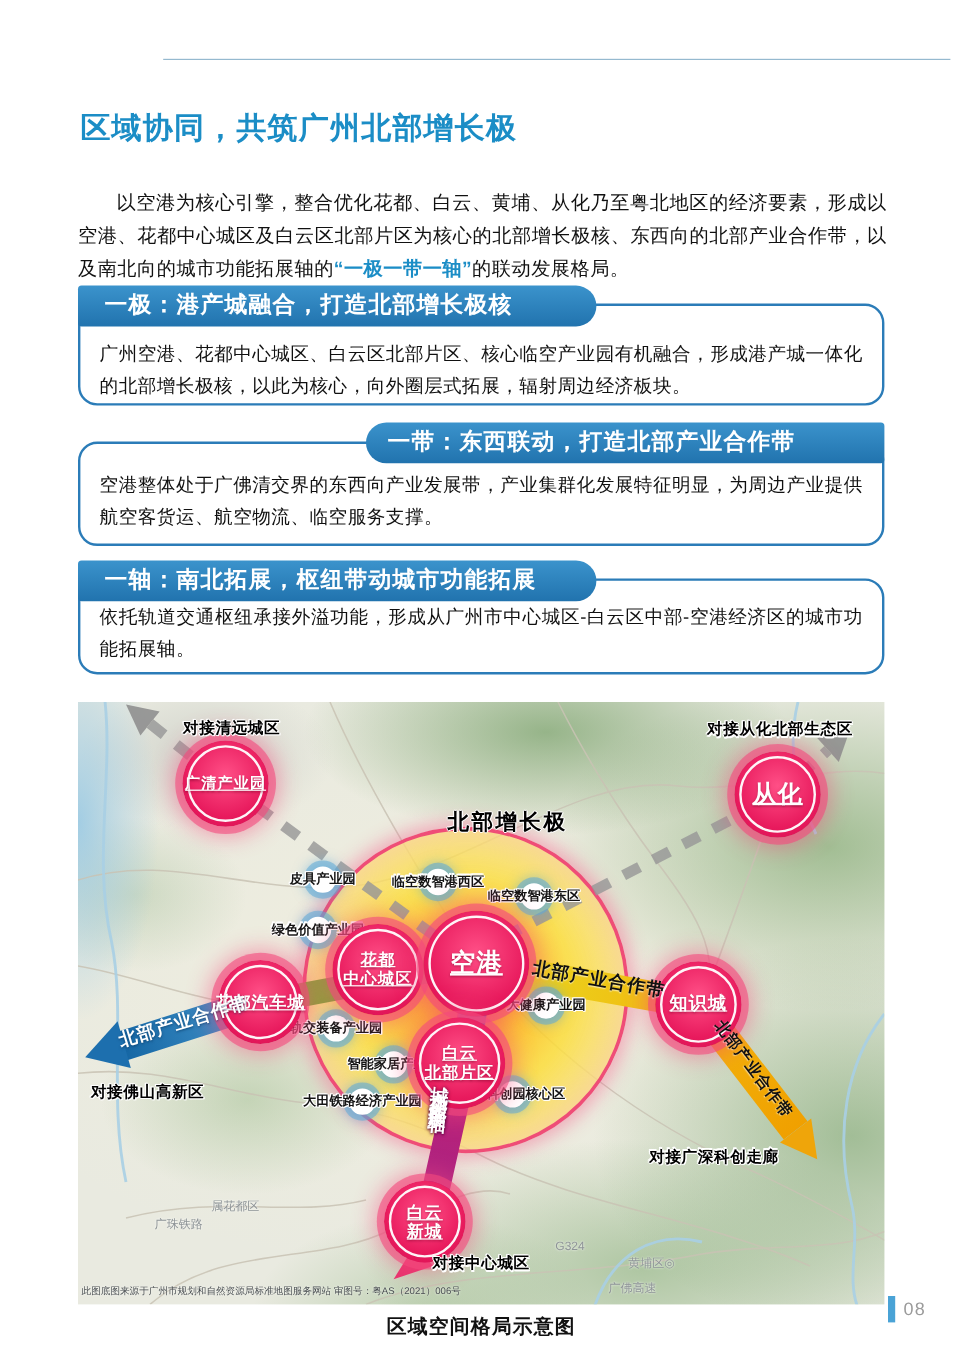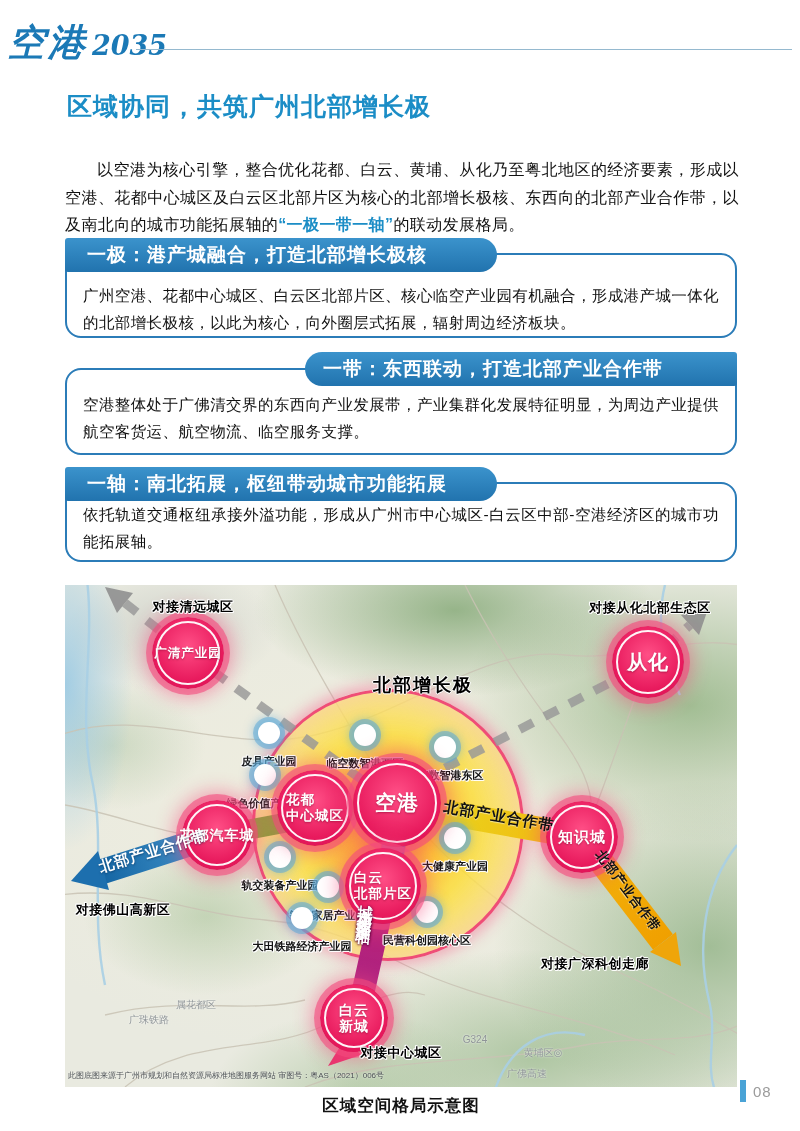--- a/index.html
+++ b/index.html
@@ -60,30 +60,30 @@
   .growth{position:absolute;z-index:2;border-radius:50%;border:3px solid #ef4d77;
           background:radial-gradient(circle,rgba(255,120,35,.9) 0%,rgba(255,180,20,.88) 22%,
                      rgba(252,222,60,.85) 48%,rgba(252,238,130,.75) 74%,rgba(253,246,185,.55) 92%,
                      rgba(253,246,200,.35) 100%);
           box-shadow:0 0 14px 5px rgba(243,93,140,.45), inset 0 0 40px rgba(248,120,160,.3);}
 
   .node{position:absolute;z-index:6;border-radius:50%;display:flex;align-items:center;justify-content:center;
         background:radial-gradient(circle at 50% 40%,#ff4f86,#e81a5d 62%,#d60f52);
         box-shadow:0 0 0 6px rgba(244,73,125,.6),0 0 18px 9px rgba(244,73,125,.45);}
   .node::after{content:"";position:absolute;inset:4px;border:2px solid rgba(255,255,255,.95);border-radius:50%;}
-  .node .nlabel{position:relative;z-index:1;color:#fff;font-weight:bold;text-align:left;
+  .node .nlabel{position:relative;z-index:1;color:#fff;font-weight:bold;text-align:center;
         white-space:pre-line;line-height:1.15;letter-spacing:1px;
-        text-shadow:0 1px 2px rgba(120,0,40,.5);}
+        text-shadow:0 1px 2px rgba(120,0,40,.5);text-decoration:underline;}
   .node.nowrap .nlabel{white-space:nowrap;}
 
   .park-circle{position:absolute;z-index:5;width:22px;height:22px;border-radius:50%;background:#fff;
         box-shadow:0 0 0 5px rgba(95,170,215,.55),0 0 10px 5px rgba(95,170,215,.5);}
   .park-label{position:absolute;z-index:5;width:180px;text-align:center;font-size:11px;font-weight:600;
         color:#141414;white-space:nowrap;
-        text-shadow:-1px 0 0 #fff,1px 0 0 #fff,0 -1px 0 #fff,0 1px 0 #fff,1px 1px 0 #fff,-1px -1px 0 #fff;margin-top:29px;}
+        text-shadow:-1px 0 0 #fff,1px 0 0 #fff,0 -1px 0 #fff,0 1px 0 #fff,1px 1px 0 #fff,-1px -1px 0 #fff;}
 
   .edge-label{position:absolute;z-index:7;width:220px;text-align:center;font-size:13px;font-weight:bold;
         color:#000;white-space:nowrap;letter-spacing:.5px;
         text-shadow:-1px 0 0 #fff,1px 0 0 #fff,0 -1px 0 #fff,0 1px 0 #fff,1px 1px 0 #fff,-1px -1px 0 #fff;}
   .pole-label{position:absolute;z-index:7;width:240px;text-align:center;font-size:18px;font-weight:800;
         color:#000;letter-spacing:2px;
         text-shadow:-1px 0 0 #fff,1px 0 0 #fff,0 -1px 0 #fff,0 1px 0 #fff;}
   .band-label{position:absolute;z-index:6;width:210px;text-align:center;font-weight:800;white-space:nowrap;
         letter-spacing:1px;}
   .band-label.white{color:#fff;text-shadow:0 1px 2px rgba(0,40,80,.55);}
@@ -102,23 +102,20 @@
   .pageno{position:absolute;left:740px;top:1080px;height:22px;display:flex;align-items:center;}
   .pageno-bar{width:6px;height:22px;background:#4aa3d6;margin-right:7px;}
   .pageno-num{font-size:15px;color:#9b9b9b;letter-spacing:1px;}
 </style>
 </head>
 <body>
 
 <div class="page">
 
   <div class="hdr">
-    <div class="logo">
-      <span class="logo-main">空港</span><span class="logo-year">2035</span>
-    </div>
     <div class="hdr-rule"></div>
   </div>
 
   <div class="title">区域协同，共筑广州北部增长极</div>
   <p class="intro"><span>以空港为核心引擎，整合优化花都、白云、黄埔、从化乃至粤北地区的经济要素，形成以空港、花都中心城区及白云区北部片区为核心的北部增长极核、东西向的北部产业合作带，以及南北向的城市功能拓展轴的</span><span class="hl">“一极一带一轴”</span><span>的联动发展格局。</span></p>
 
   <div class="section" id="sec1">
     <div class="sbox">
       <div class="sbody">广州空港、花都中心城区、白云区北部片区、核心临空产业园有机融合，形成港产城一体化的北部增长极核，以此为核心，向外圈层式拓展，辐射周边经济板块。</div>
     </div>

